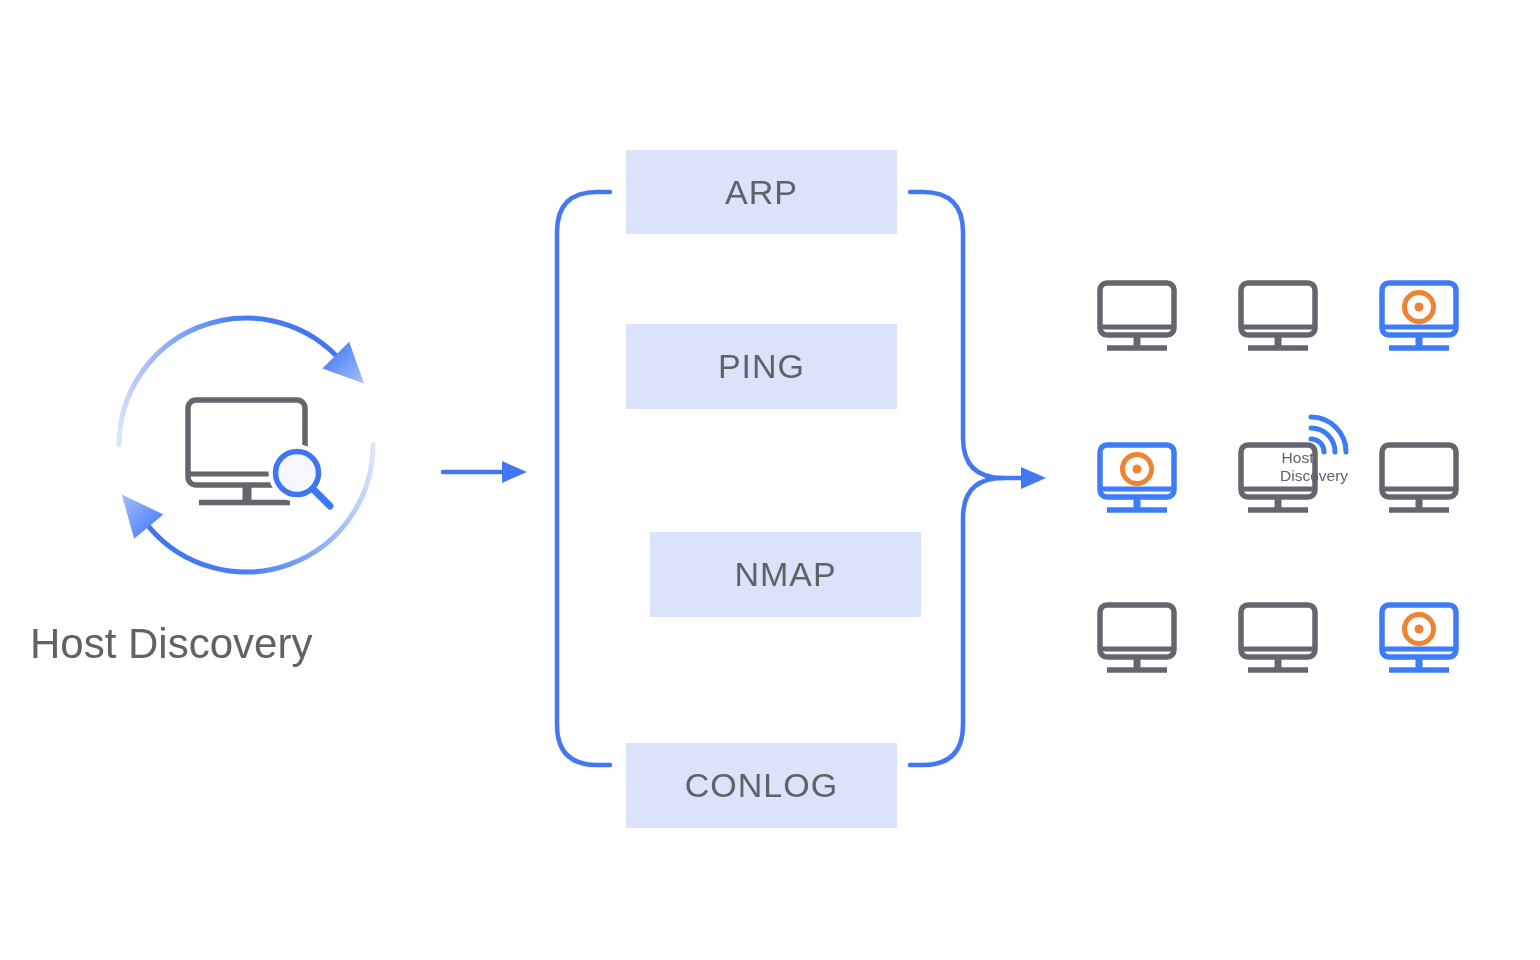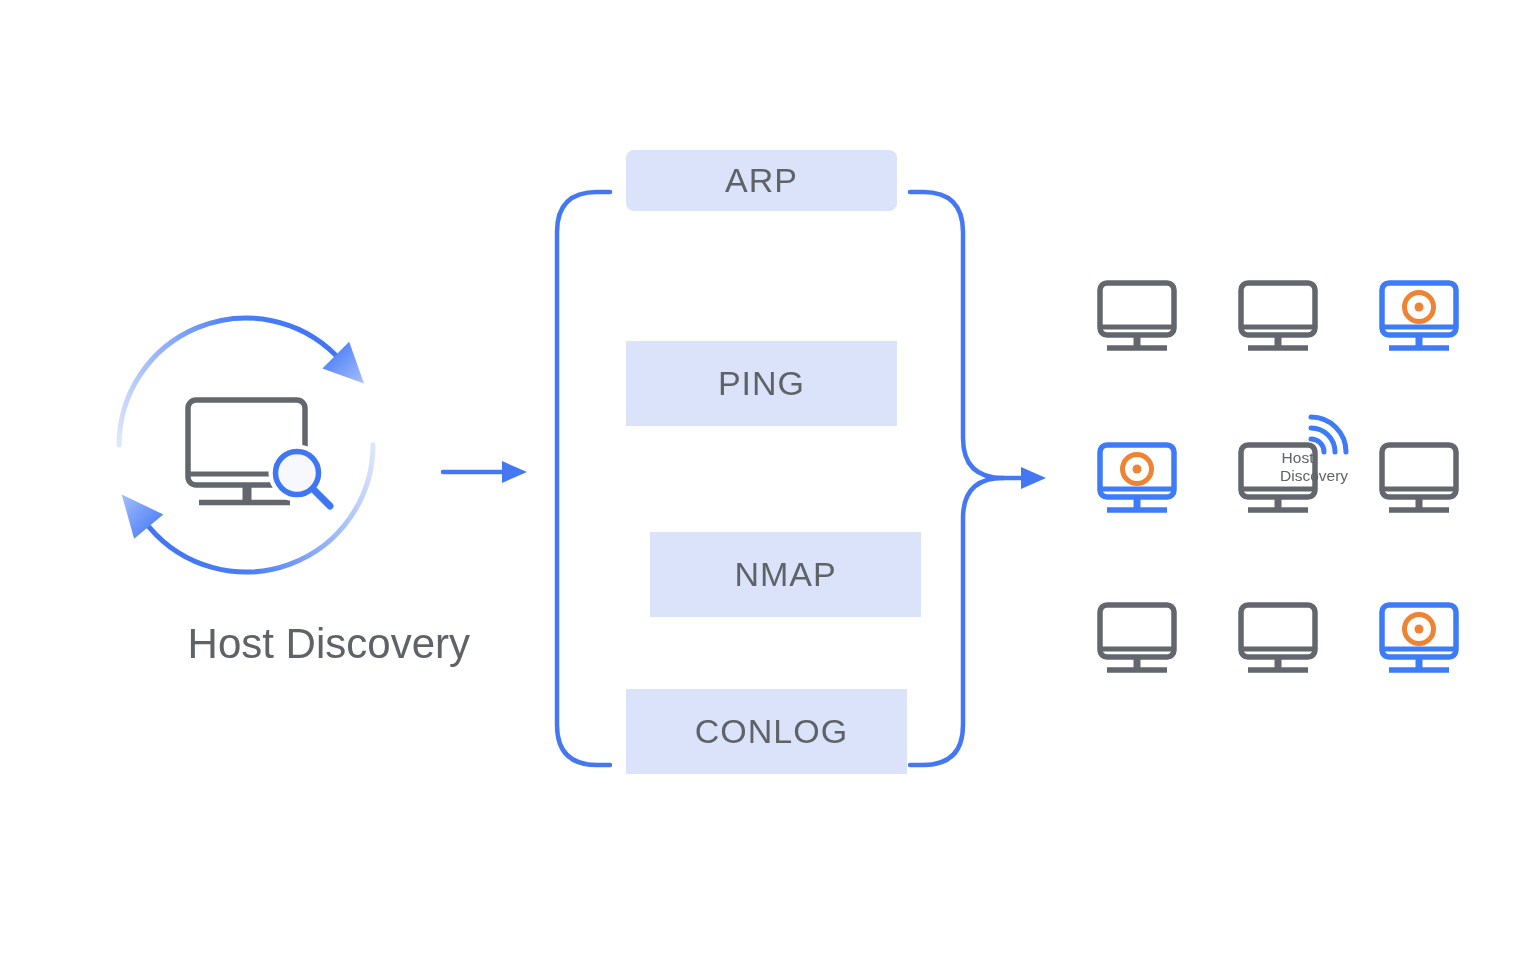--- a/index.html
+++ b/index.html
@@ -30,35 +30,35 @@
     width: 271px;
     height: 85px;
     background: #dbe3fb;
     display: flex;
     align-items: center;
     justify-content: center;
     font-size: 34px;
     letter-spacing: 1px;
     color: #5f6368;
   }
-  #box-arp    { top: 150px; height: 61px; border-radius: 8px; }
-  #box-ping   { top: 341px; text-align: right; }
+  #box-arp    { top: 150px; height: 84px; }
+  #box-ping   { top: 324px; text-align: right; }
   #box-nmap   { top: 532px; margin-left: 24px; }
-  #box-conlog { top: 689px; padding-left: 10px; }
+  #box-conlog { top: 743px; }
   
   #cycle-icon {
     position: absolute;
     left: 100px; top: 295px;
     width: 300px; height: 310px;
   }
   #main-title {
     position: absolute;
     left: 30px; top: 620px;
     width: 440px;
-    text-align: right;
+    text-align: left;
     font-size: 42px;
     font-weight: 500;
     color: #5f6368;
   }
   
   .mon {
     position: absolute;
     width: 80px; height: 72px;
   }
   .mon.gray { color: #63676d; }

